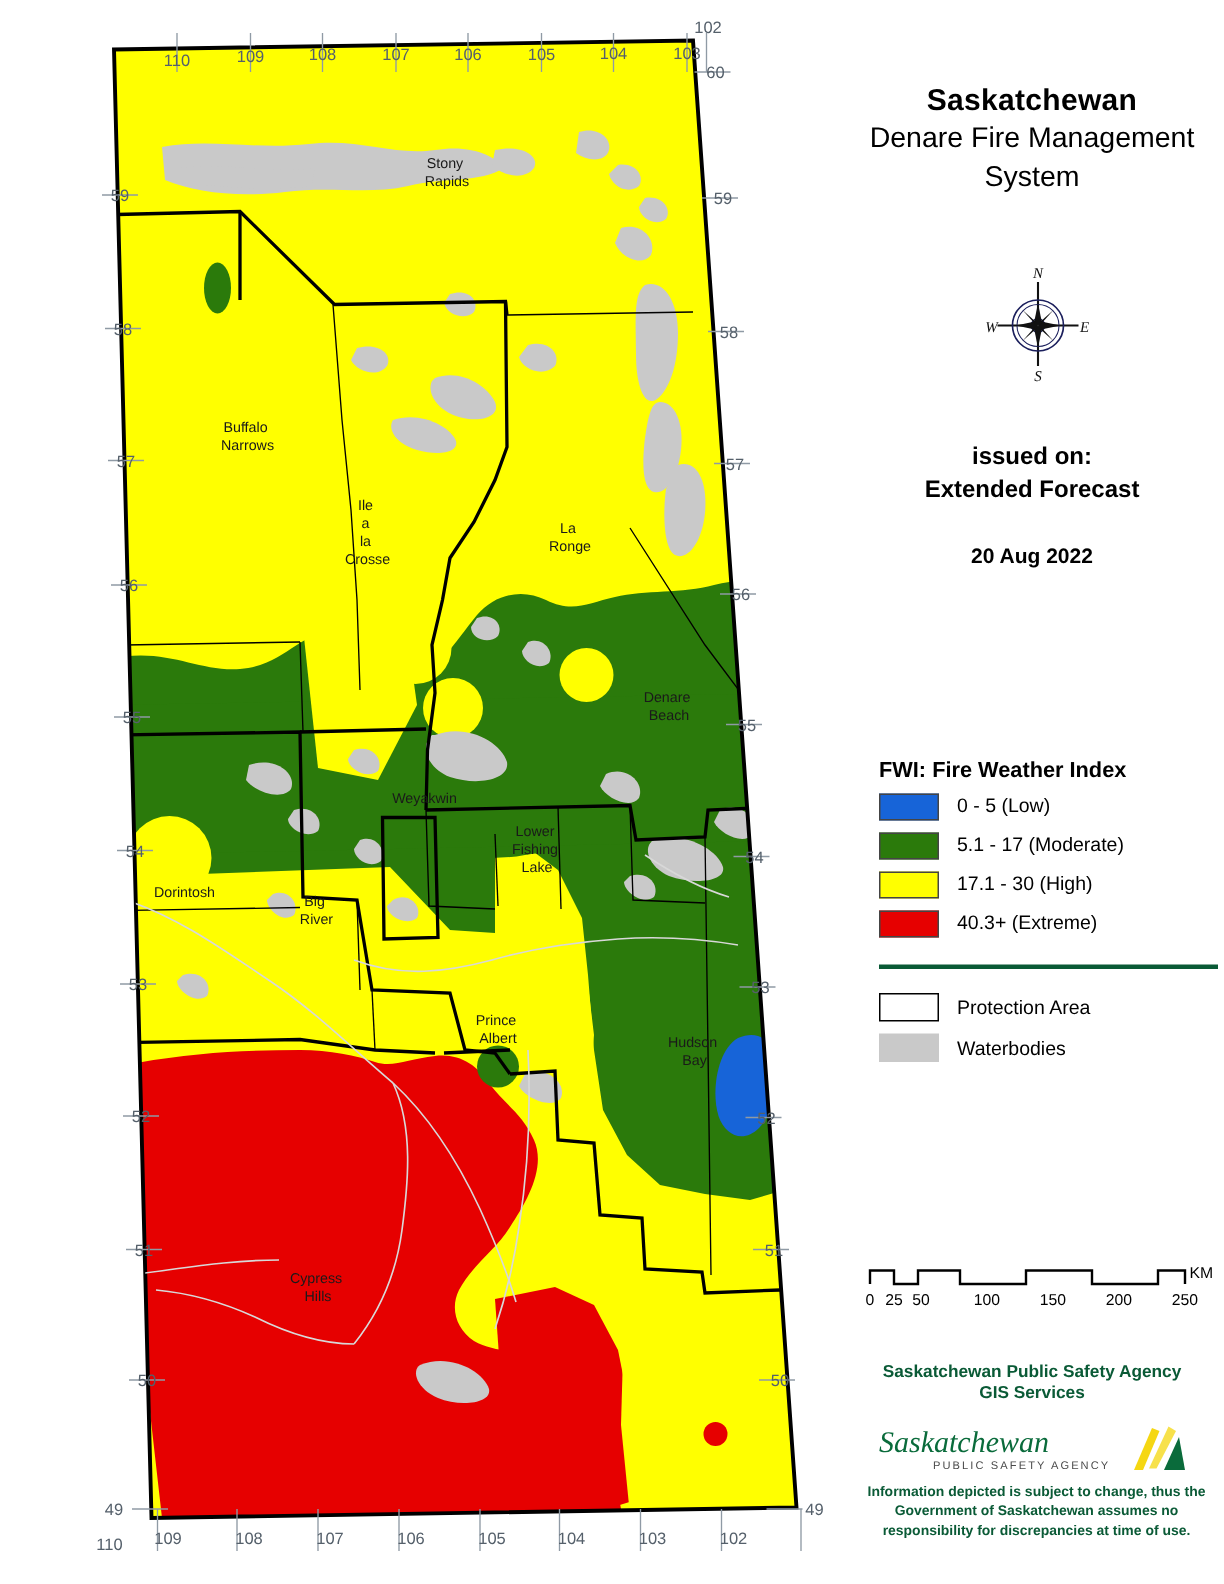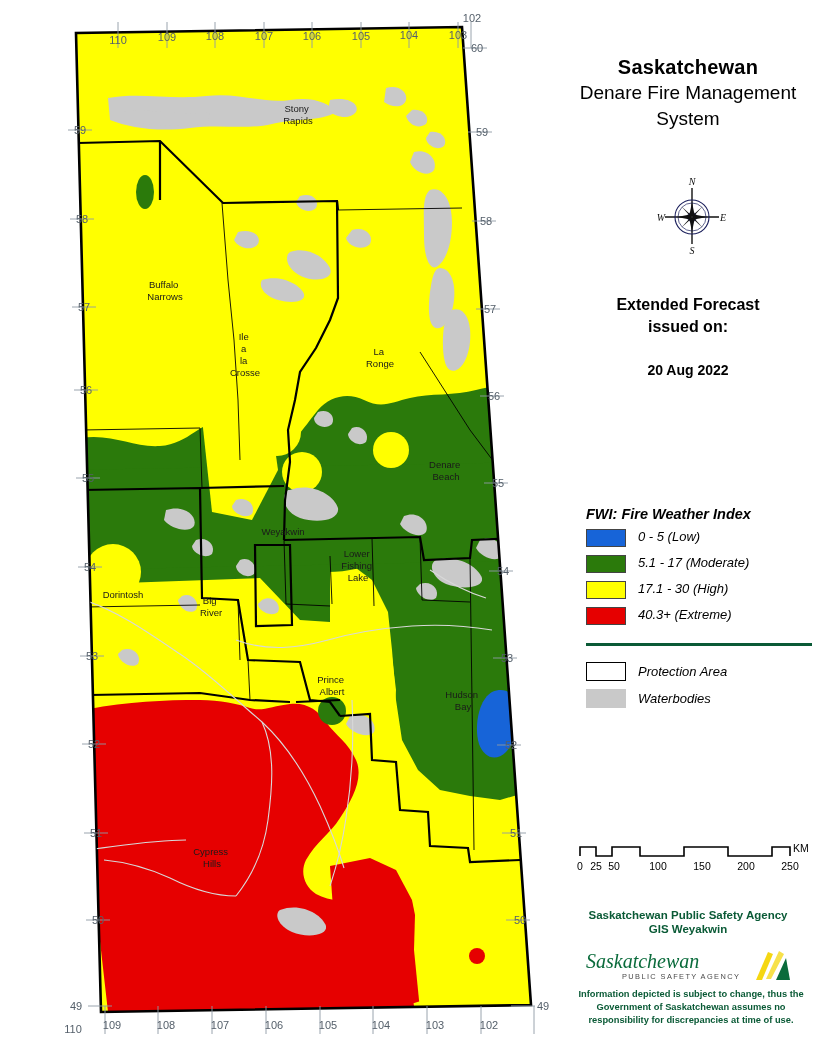--- a/index.html
+++ b/index.html
@@ -21,21 +21,21 @@
   .title-line1{font-size:20px;font-weight:bold;letter-spacing:.2px;}
   .title-line2{font-size:19px;font-weight:normal;line-height:24px;margin-top:2px;}
 
   #compass{position:absolute;left:96px;top:172px;width:72px;height:86px;}
 
   .forecast-block{position:absolute;left:0;top:294px;width:256px;text-align:center;}
   .forecast-head{font-size:16px;font-weight:bold;line-height:22px;}
   .forecast-date{font-size:14px;font-weight:bold;margin-top:24px;}
 
   
-  #legend{position:absolute;left:26px;top:506px;width:230px;font-style:italic;}
+  #legend{position:absolute;left:26px;top:506px;width:230px;}
   .legend-title{font-size:14.5px;font-weight:bold;margin-bottom:7px;white-space:nowrap;}
   .legend-row{display:flex;align-items:flex-start;height:24px;margin-bottom:2px;}
   .swatch{width:40px;height:18px;border:1px solid #444;box-sizing:border-box;
           flex:0 0 auto;margin-right:12px;}
   .legend-text{font-size:13px;white-space:nowrap;}
 
   .legend-divider{width:226px;height:3px;background:#0a5a36;margin:12px 0 12px 0;}
 
   .legend-row2{display:flex;align-items:center;height:27px;}
   .box-response{width:40px;height:19px;background:#fff;border:2.5px solid #000;
@@ -412,22 +412,22 @@
       <polygon points="21,45 34,47.6 36,45 34,42.4"></polygon>
       <polygon points="51,45 38,47.6 36,45 38,42.4"></polygon>
       <polygon points="25.5,34.5 35,43 36,45 34,44"></polygon>
       <polygon points="46.5,34.5 37,43 36,45 38,44"></polygon>
       <polygon points="25.5,55.5 35,47 36,45 34,46"></polygon>
       <polygon points="46.5,55.5 37,47 36,45 38,46"></polygon>
     </g>
   </svg>
 
   <div class="forecast-block">
+    <div class="forecast-head">issued on:</div>
     <div class="forecast-head">Extended Forecast</div>
-    <div class="forecast-head">issued on:</div>
     <div class="forecast-date">20 Aug 2022</div>
   </div>
 
   <div id="legend">
     <div class="legend-title">FWI: Fire Weather Index</div>
 
     <div class="legend-row">
       <span class="swatch" style="background:#1764d8"></span>
       <span class="legend-text">0 - 5 (Low)</span>
     </div>
@@ -470,21 +470,21 @@
         <text x="90" y="32">100</text>
         <text x="134" y="32">150</text>
         <text x="178" y="32">200</text>
         <text x="222" y="32">250</text>
       </g>
     </svg>
   </div>
 
   <div id="credits">
     <div class="credit-line">Saskatchewan Public Safety Agency</div>
-    <div class="credit-line">GIS  Weyakwin</div>
+    <div class="credit-line">GIS  Services</div>
   </div>
 
   <svg id="logo" viewBox="0 0 220 42">
     <text x="6" y="22" font-family="Liberation Serif, serif" font-style="italic" font-size="20" fill="#0a6b3b">Saskatchewan</text>
     <text x="42" y="33" font-family="Liberation Sans, sans-serif" font-size="7.4" letter-spacing="1.4" fill="#4a4a4a">PUBLIC SAFETY AGENCY</text>
     <g>
       <path d="M176,34 L188,6 L193,8 L182,34 Z" fill="#f5d712"></path>
       <path d="M186,33 L199,5 L204,8 L191,33 Z" fill="#f7e14a"></path>
       <path d="M196,34 L206,12 L210,34 Z" fill="#0a6b3b"></path>
     </g>

